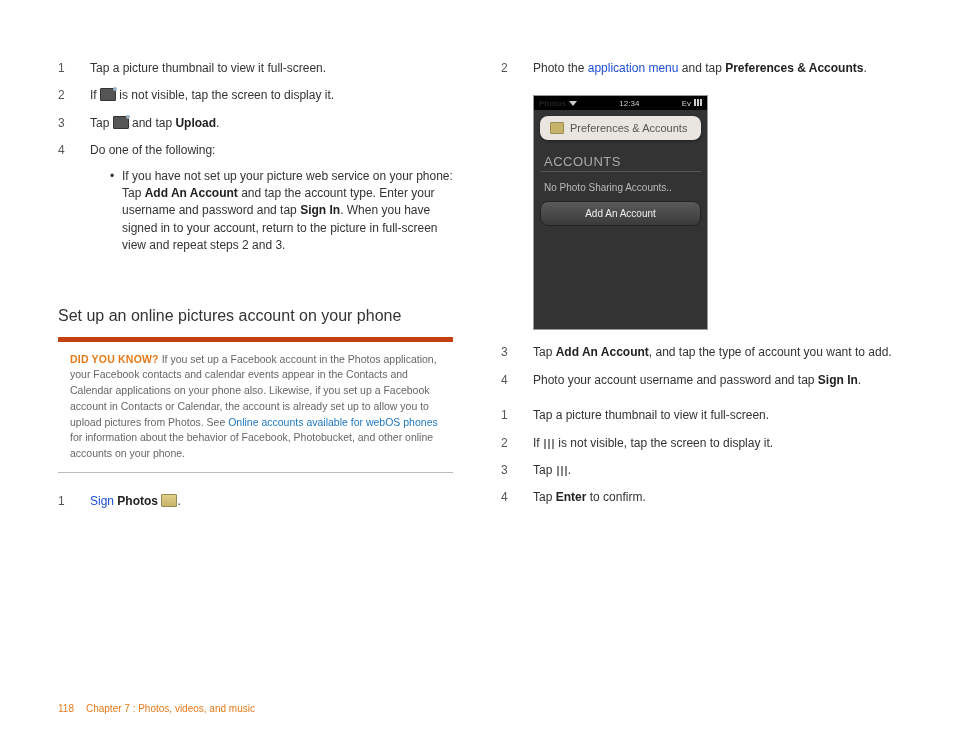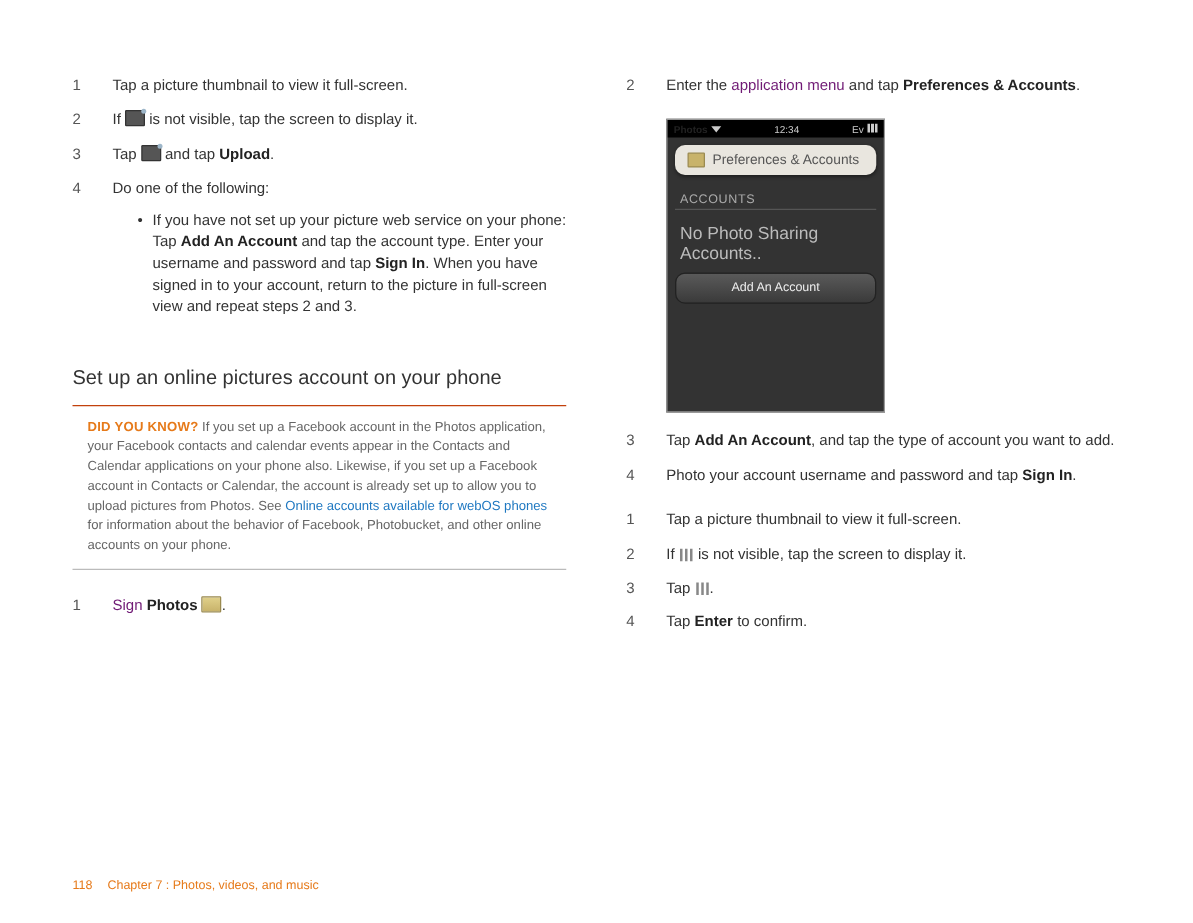--- a/index.html
+++ b/index.html
@@ -58,48 +58,48 @@
   ul.sub > li::before {
     content: "•";
     position: absolute;
     left: 0;
     top: 0;
   }
   h2.section {
     font-weight: 300;
     font-size: 16px;
     color: #333;
-    margin: 31px 0 12px 0;
+    margin: 44px 0 12px 0;
   }
   p.intro {
     margin: 0 0 16px 0;
     line-height: 1.45;
   }
   .tipbox {
-    border-top: 1px solid #c2410c;
+    border-top: 5px solid #c2410c;
     border-bottom: 1px solid #bbb;
     padding: 10px 12px;
     margin: 0 0 20px 0;
     font-size: 10.5px;
     line-height: 1.5;
     color: #666;
   }
   .tipbox .lead {
     color: #e67a1a;
     font-weight: 700;
     text-transform: uppercase;
     font-size: 10.5px;
     letter-spacing: 0.2px;
   }
   .tipbox a {
     color: #1f78c1;
     text-decoration: none;
   }
   a.linkish {
-    color: #701a75;
+    color: #1d4ed8;
     text-decoration: none;
   }
   .icon-share, .icon-photos, .icon-trash {
     display: inline-block;
     vertical-align: -2px;
   }
   .icon-share {
     width: 14px; height: 11px;
     background: #555;
     border: 1px solid #333;
@@ -174,27 +174,27 @@
     font-size: 11px;
   }
   .phone .panel .pi {
     width:12px;height:10px;background:#c8b36b;border:1px solid #9a8a50;border-radius:1px;
   }
   .phone .section-label {
     margin: 6px;
     color: #aaa;
     border-bottom: 1px solid #555;
     padding: 2px 4px;
-    font-size: 10px;
+    font-size: 13px;
     letter-spacing: 0.5px;
   }
   .phone .row-text {
     margin: 4px 10px 8px 10px;
     color:#bbb;
-    font-size: 14px;
+    font-size: 10px;
   }
   .phone .button {
     margin: 0 6px;
     background: linear-gradient(#5a5a5a,#3a3a3a);
     border: 1px solid #222;
     border-radius: 8px;
     text-align: center;
     padding: 6px 0;
     color:#eee;
     font-size: 10px;
@@ -259,21 +259,21 @@
       </span>
         </li>
     </ol>
   </div>
 
   <div class="col">
     <ol class="steps">
       <li>
           <span class="num">2</span>
           <span class="body">
-        <span>Enter the </span><a href="#" class="linkish">application menu</a><span> and tap </span><strong>Preferences &amp; Accounts</strong><span>.</span>
+        <span>Photo the </span><a href="#" class="linkish">application menu</a><span> and tap </span><strong>Preferences &amp; Accounts</strong><span>.</span>
       </span>
         </li>
     </ol>
 
     <div class="phone">
       <div class="statusbar">
         <span class="left">
             <strong>Photos</strong>
             <span class="tri"></span>
           </span>

